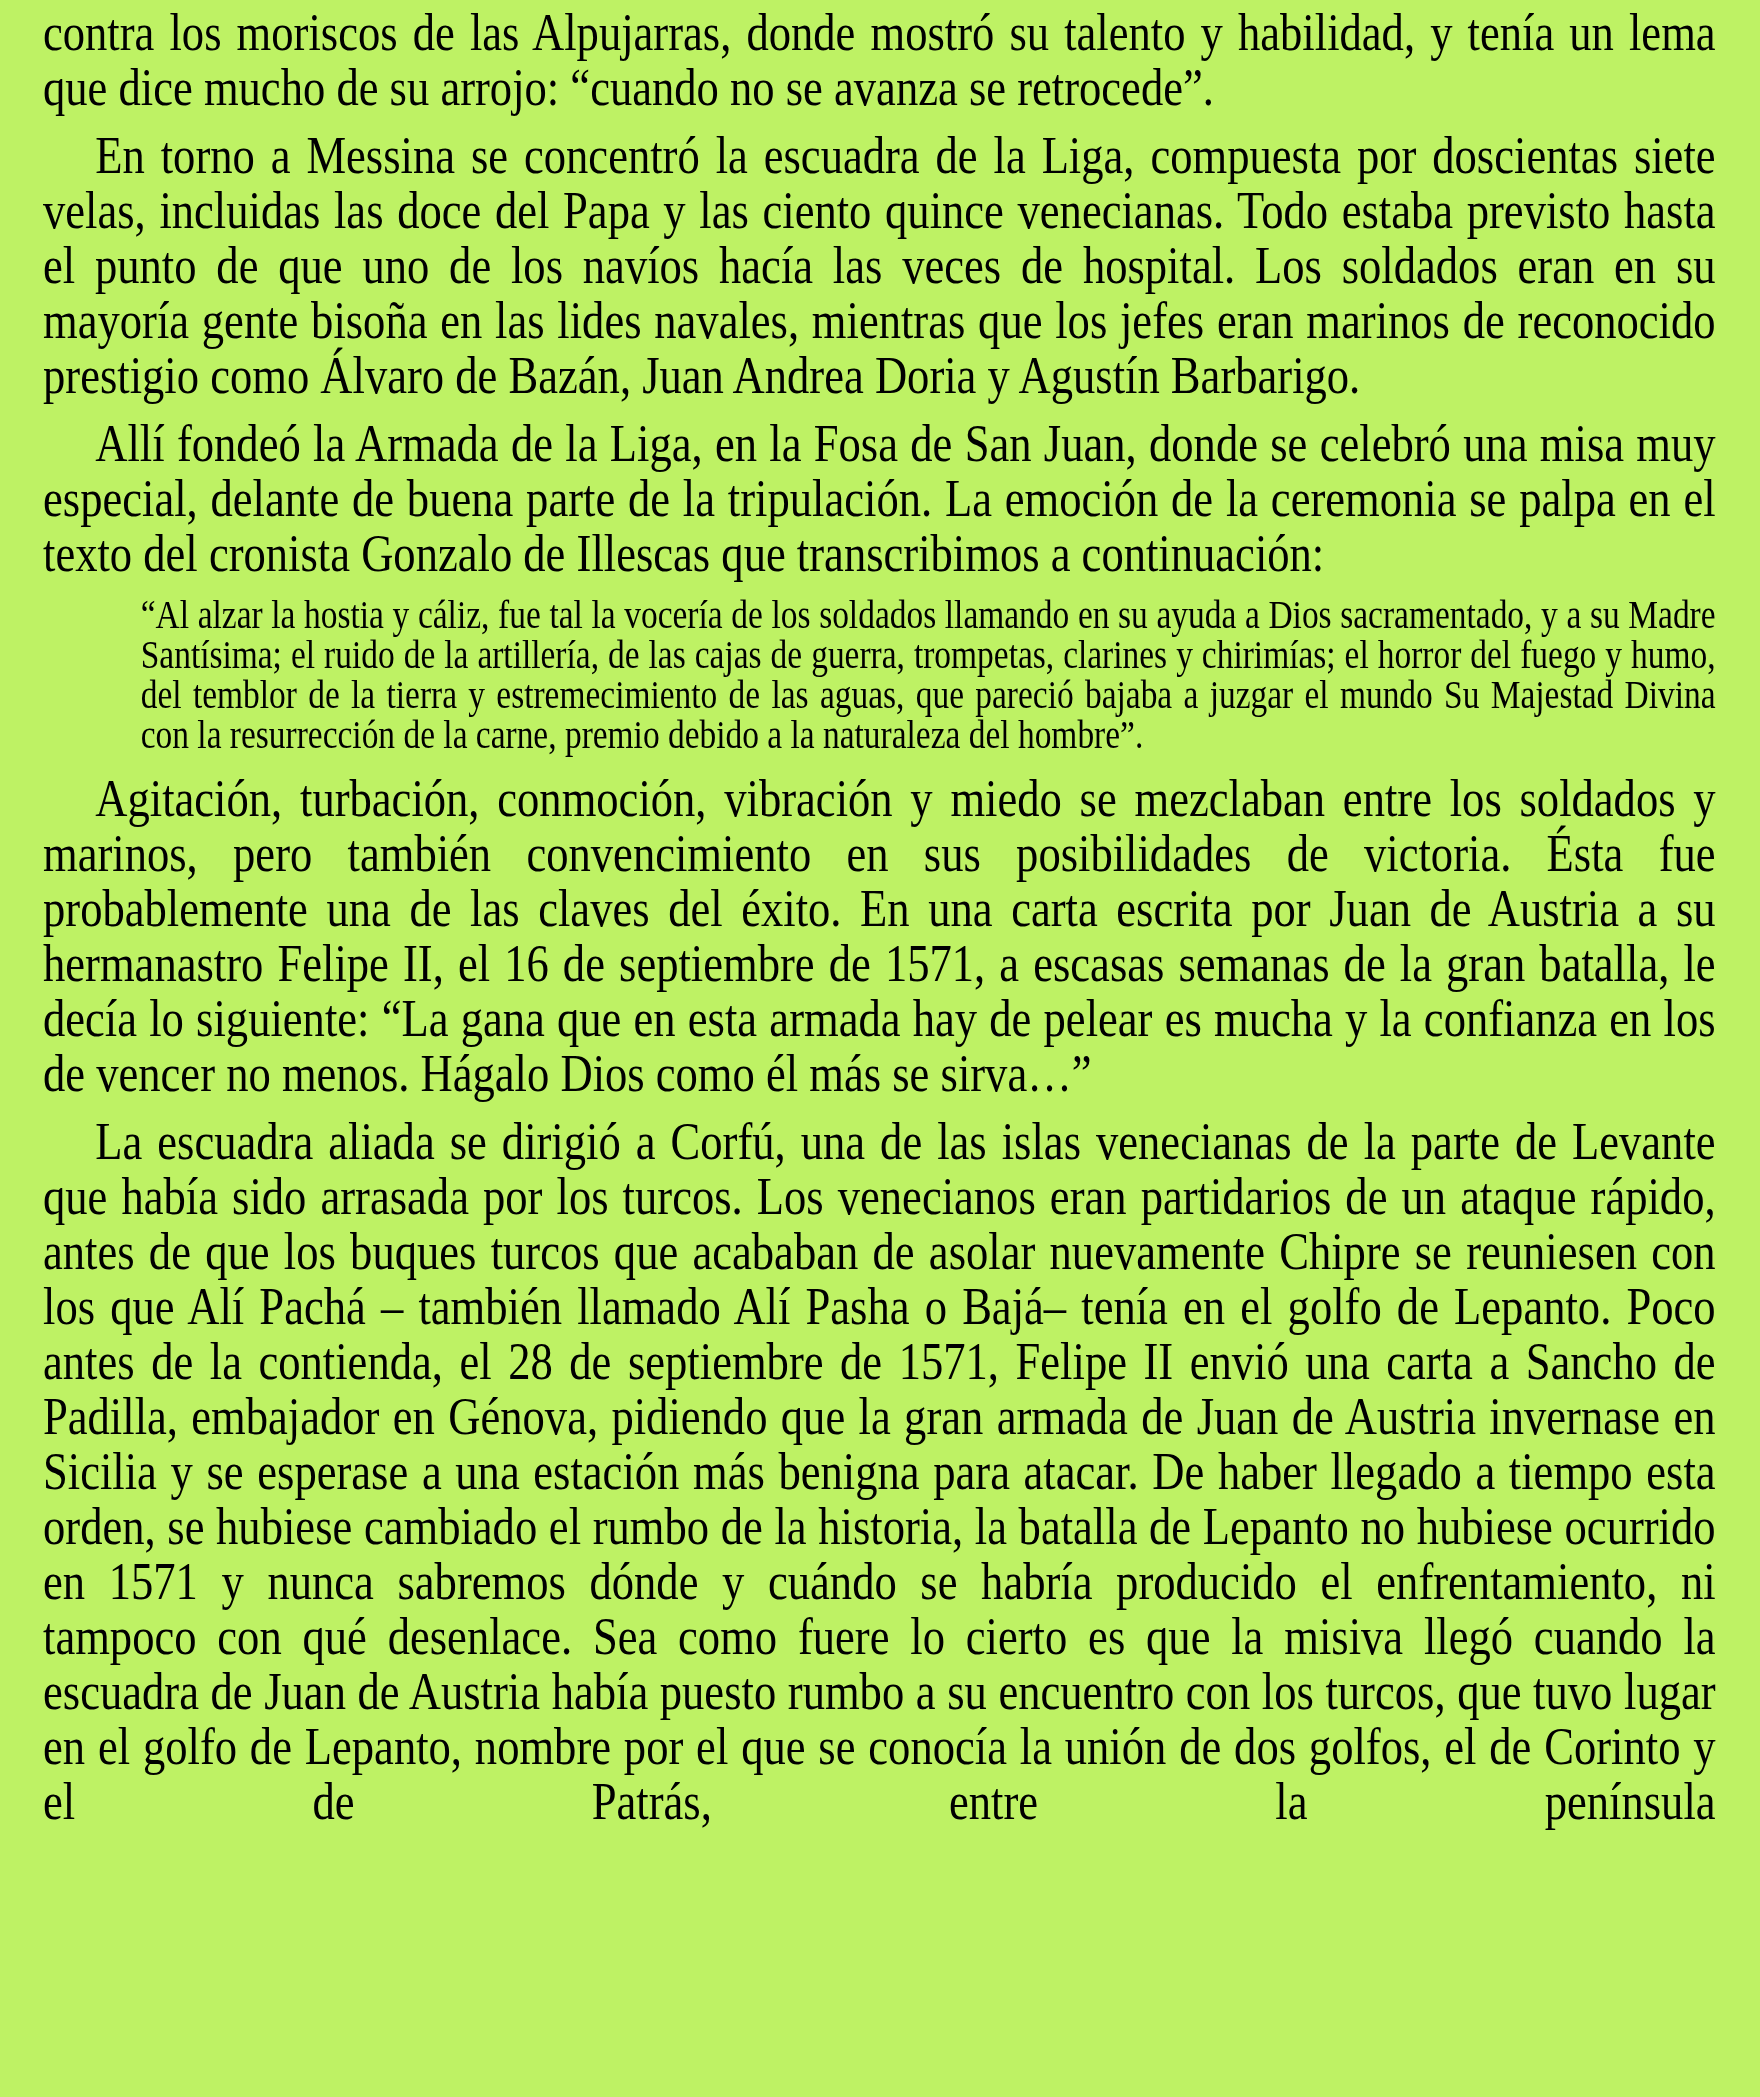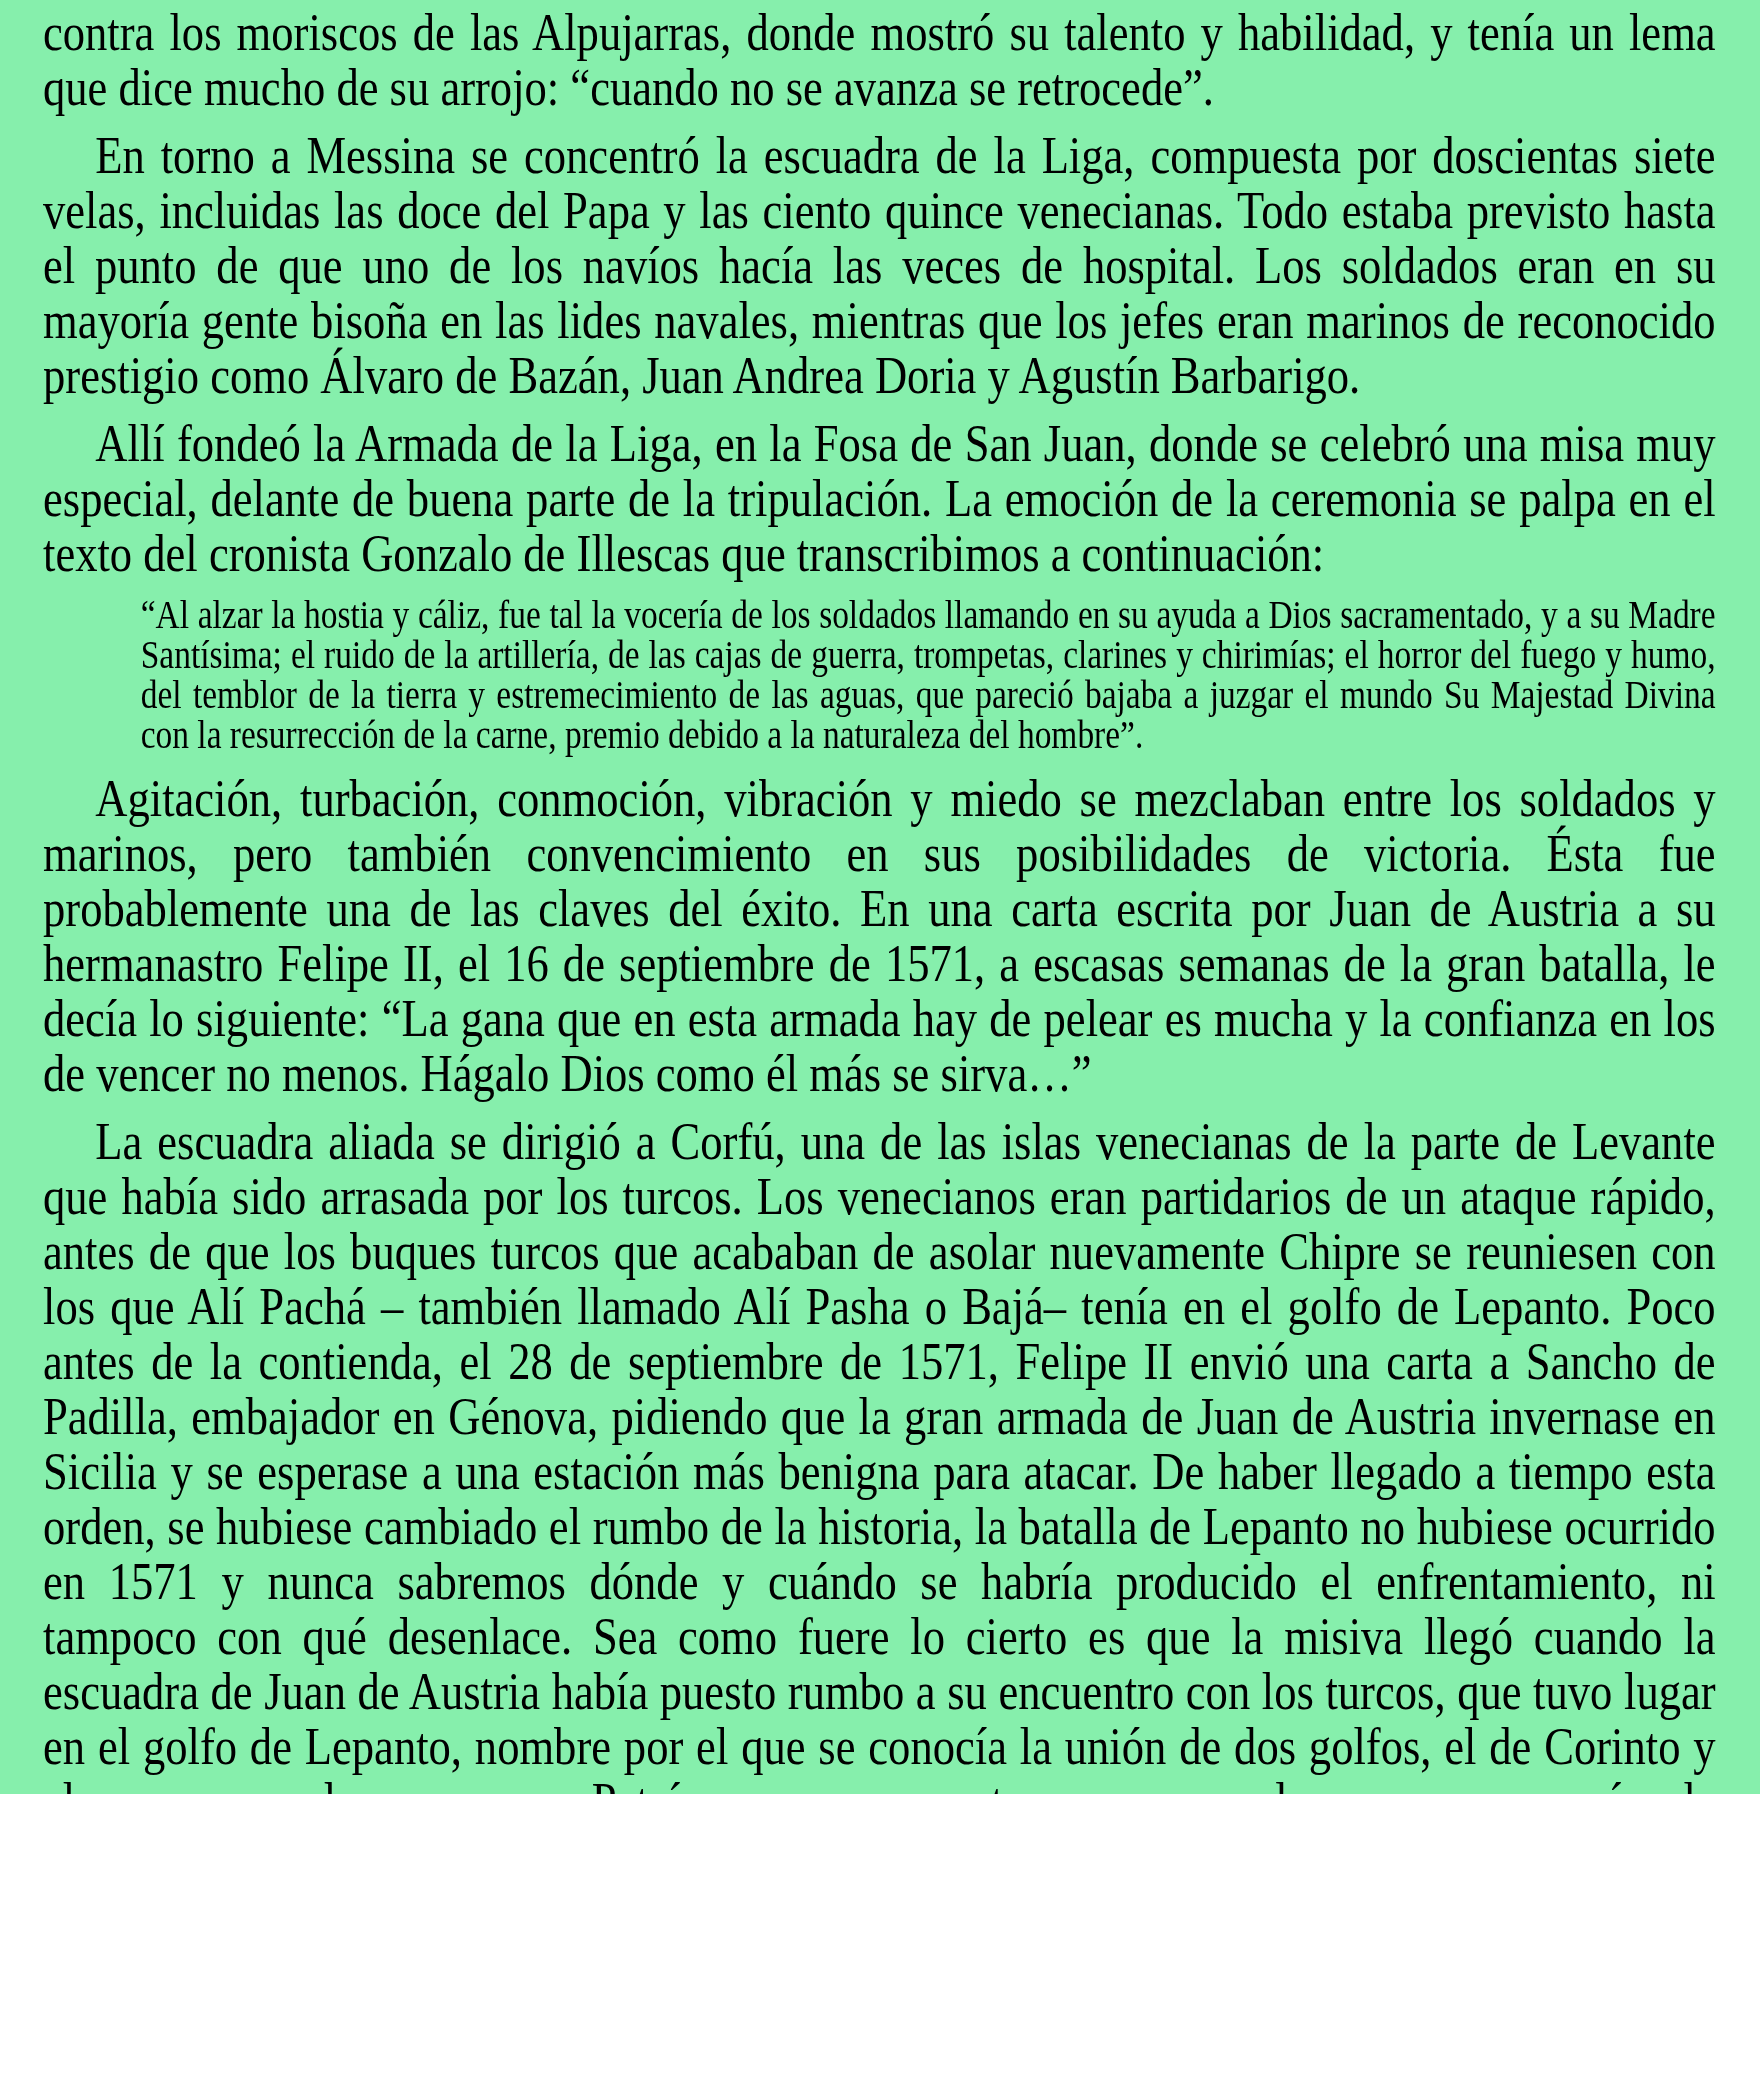--- a/index.html
+++ b/index.html
@@ -3,22 +3,22 @@
 <meta charset="utf-8">
 <style>
   html, body {
     margin: 0;
     padding: 0;
     background: #ffffff;
   }
   .page {
     position: relative;
     width: 1761px;
-    height: 1794px;
-    background: #86efac;
+    height: 2097px;
+    background: #bef264;
     overflow: hidden;
     font-family: "Liberation Serif", "DejaVu Serif", serif;
     color: #000000;
   }
   
   .content {
     position: absolute;
     left: 43px;
     top: 4.7px;
     width: 1951px;

